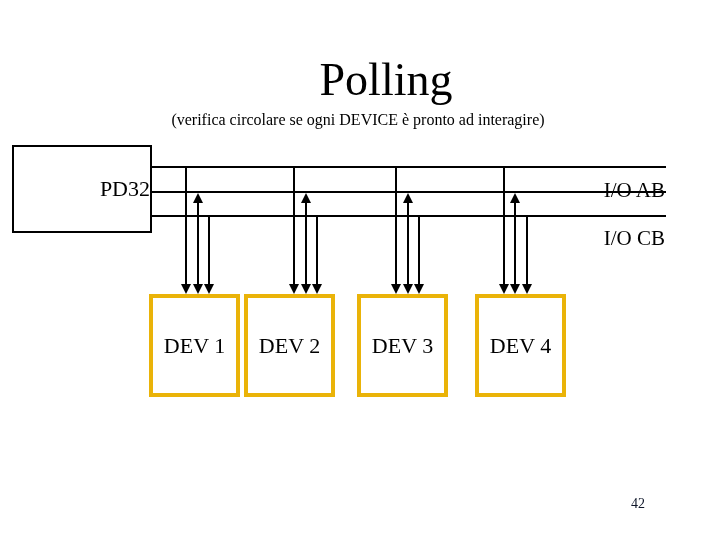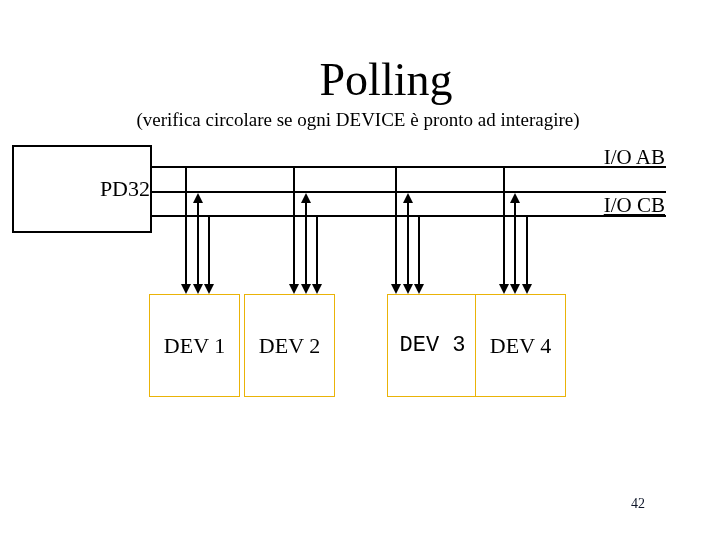--- a/index.html
+++ b/index.html
@@ -13,55 +13,55 @@
   }
   .slide { position: absolute; left: 0; top: 0; width: 720px; height: 540px; background: #ffffff; }
 
   .title {
     position: absolute; left: 36px; top: 53px; width: 700px;
     text-align: center; font-size: 46px; line-height: 53px; color: #000;
     white-space: nowrap;
   }
   .subtitle {
     position: absolute; left: 0; top: 108px; width: 716px;
-    text-align: center; font-size: 19px; line-height: 24px; color: #000;
+    text-align: center; font-size: 16px; line-height: 24px; color: #000;
     white-space: nowrap;
   }
 
   .pd32-box {
     position: absolute; left: 12px; top: 145px; width: 140px; height: 88px;
     border: 2px solid #000; box-sizing: border-box; background: #fff;
     display: flex; align-items: center; justify-content: flex-end;
     font-size: 22px;
   }
 
   .bus-line {
     position: absolute; left: 151px; width: 515px; height: 2px; background: #000;
   }
   .bus1 { top: 166px; }
   .bus2 { top: 191px; }
   .bus3 { top: 215px; }
 
   .bus-label {
     position: absolute; left: 465px; width: 200px; height: 20px;
-    text-align: right; font-size: 21px; line-height: 20px; white-space: nowrap;
+    text-align: right; font-size: 21px; line-height: 20px; white-space: nowrap; margin-top: 33px;
   }
   .lbl1 { top: 147px; }
   .lbl2 { top: 171px; }
-  .lbl3 { top: 195px; text-decoration: underline; }
+  .lbl3 { top: 195px; }
 
   .dev-box {
     position: absolute; top: 294px; width: 91px; height: 103px;
-    border: 1px solid #eab308; box-sizing: border-box; background: #fff;
+    border: 4px solid #eab308; box-sizing: border-box; background: #fff;
     display: flex; align-items: center; justify-content: center;
     font-size: 22px; white-space: nowrap;
   }
   .d1 { left: 149px; }
   .d2 { left: 244px; }
-  .d3 { left: 387px; font-family: Liberation Mono, monospace; }
+  .d3 { left: 357px; }
   .d4 { left: 475px; text-align: right; }
 
   
   .arrow { position: absolute; width: 10px; }
   .arrow .stem { position: absolute; left: 4px; width: 2px; background: #000; }
   .arrow .head-down {
     position: absolute; left: 0; bottom: 0; width: 0; height: 0;
     border-left: 5px solid transparent; border-right: 5px solid transparent;
     border-top: 10px solid #000;
   }

